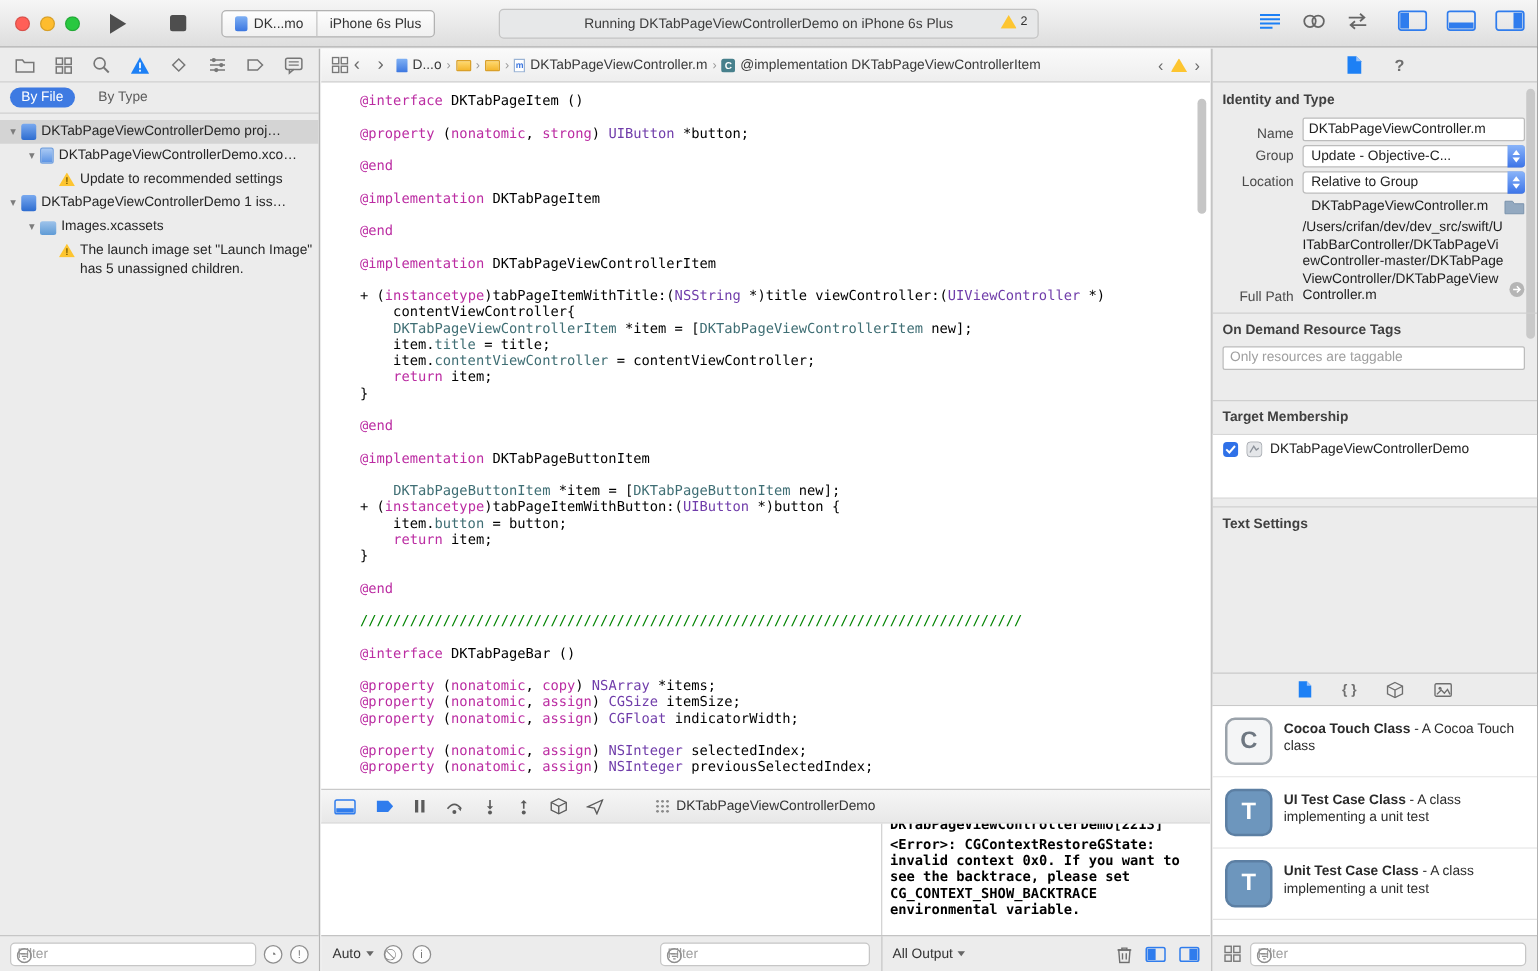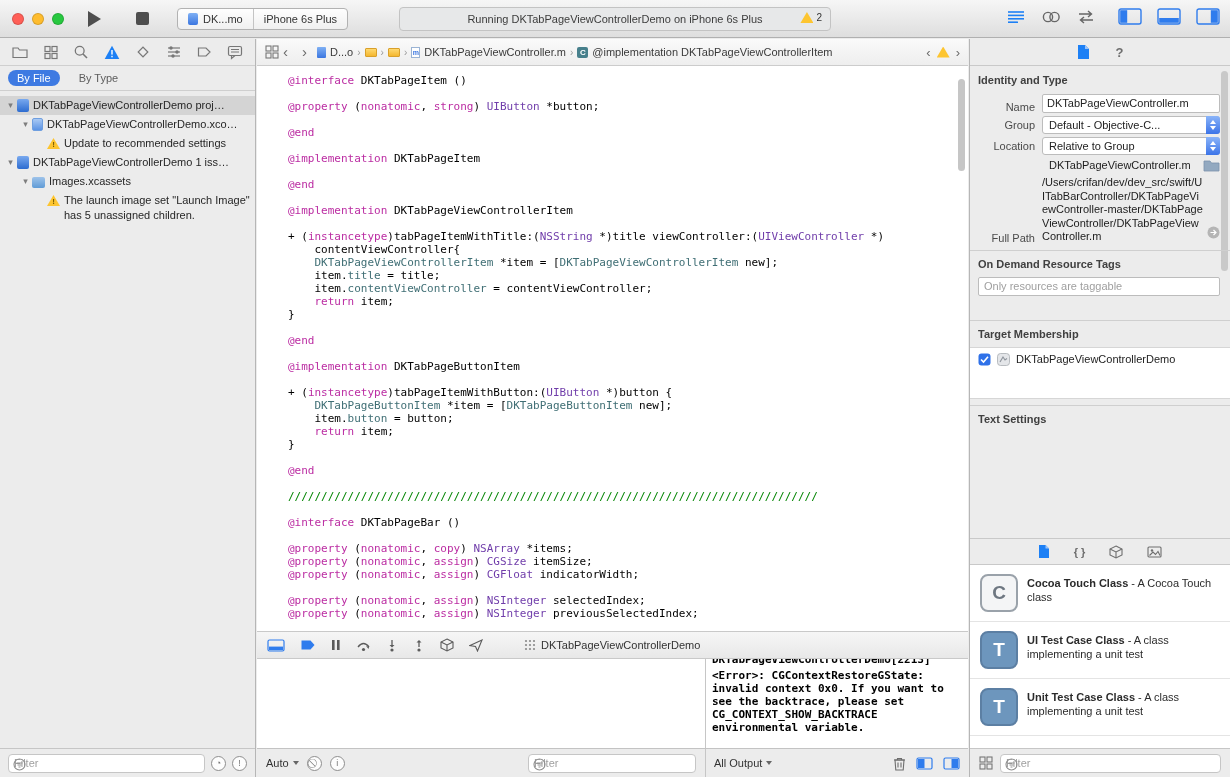--- a/index.html
+++ b/index.html
@@ -399,22 +399,22 @@
           <div class="code-line">    <span style="color:#3F6E74">DKTabPageViewControllerItem</span> *item = [<span style="color:#3F6E74">DKTabPageViewControllerItem</span> new];</div>
           <div class="code-line">    item.<span style="color:#3F6E74">title</span> = title;</div>
           <div class="code-line">    item.<span style="color:#3F6E74">contentViewController</span> = contentViewController;</div>
           <div class="code-line">    <span style="color:#BB2CA2">return</span> item;</div>
           <div class="code-line">}</div>
           <div class="code-line">&nbsp;</div>
           <div class="code-line"><span style="color:#BB2CA2">@end</span></div>
           <div class="code-line">&nbsp;</div>
           <div class="code-line"><span style="color:#BB2CA2">@implementation</span> DKTabPageButtonItem</div>
           <div class="code-line">&nbsp;</div>
+          <div class="code-line">    <span style="color:#3F6E74">DKTabPageButtonItem</span> *item = [<span style="color:#3F6E74">DKTabPageButtonItem</span> new];</div>
           <div class="code-line">+ (<span style="color:#BB2CA2">instancetype</span>)tabPageItemWithButton:(<span style="color:#703DAA">UIButton</span> *)button {</div>
-          <div class="code-line">    <span style="color:#3F6E74">DKTabPageButtonItem</span> *item = [<span style="color:#3F6E74">DKTabPageButtonItem</span> new];</div>
           <div class="code-line">    item.<span style="color:#3F6E74">button</span> = button;</div>
           <div class="code-line">    <span style="color:#BB2CA2">return</span> item;</div>
           <div class="code-line">}</div>
           <div class="code-line">&nbsp;</div>
           <div class="code-line"><span style="color:#BB2CA2">@end</span></div>
           <div class="code-line">&nbsp;</div>
           <div class="code-line"><span style="color:#008400">////////////////////////////////////////////////////////////////////////////////</span></div>
           <div class="code-line">&nbsp;</div>
           <div class="code-line"><span style="color:#BB2CA2">@interface</span> DKTabPageBar ()</div>
           <div class="code-line">&nbsp;</div>
@@ -572,21 +572,21 @@
 
     <div class="inspector">
       <div class="section-h">Identity and Type</div>
       <div class="irow top">
         <span class="ilabel">Name</span>
         <span class="ictl tfield">DKTabPageViewController.m</span>
       </div>
       <div class="irow">
         <span class="ilabel">Group</span>
         <span class="ictl popup">
-          <span class="popup-text">Default - Objective-C...</span>
+          <span class="popup-text">Update - Objective-C...</span>
           <span class="stepper">
               <i class="up"></i>
               <i class="down"></i>
             </span>
         </span>
       </div>
       <div class="irow">
         <span class="ilabel">Location</span>
         <span class="ictl popup">
           <span class="popup-text">Relative to Group</span>

